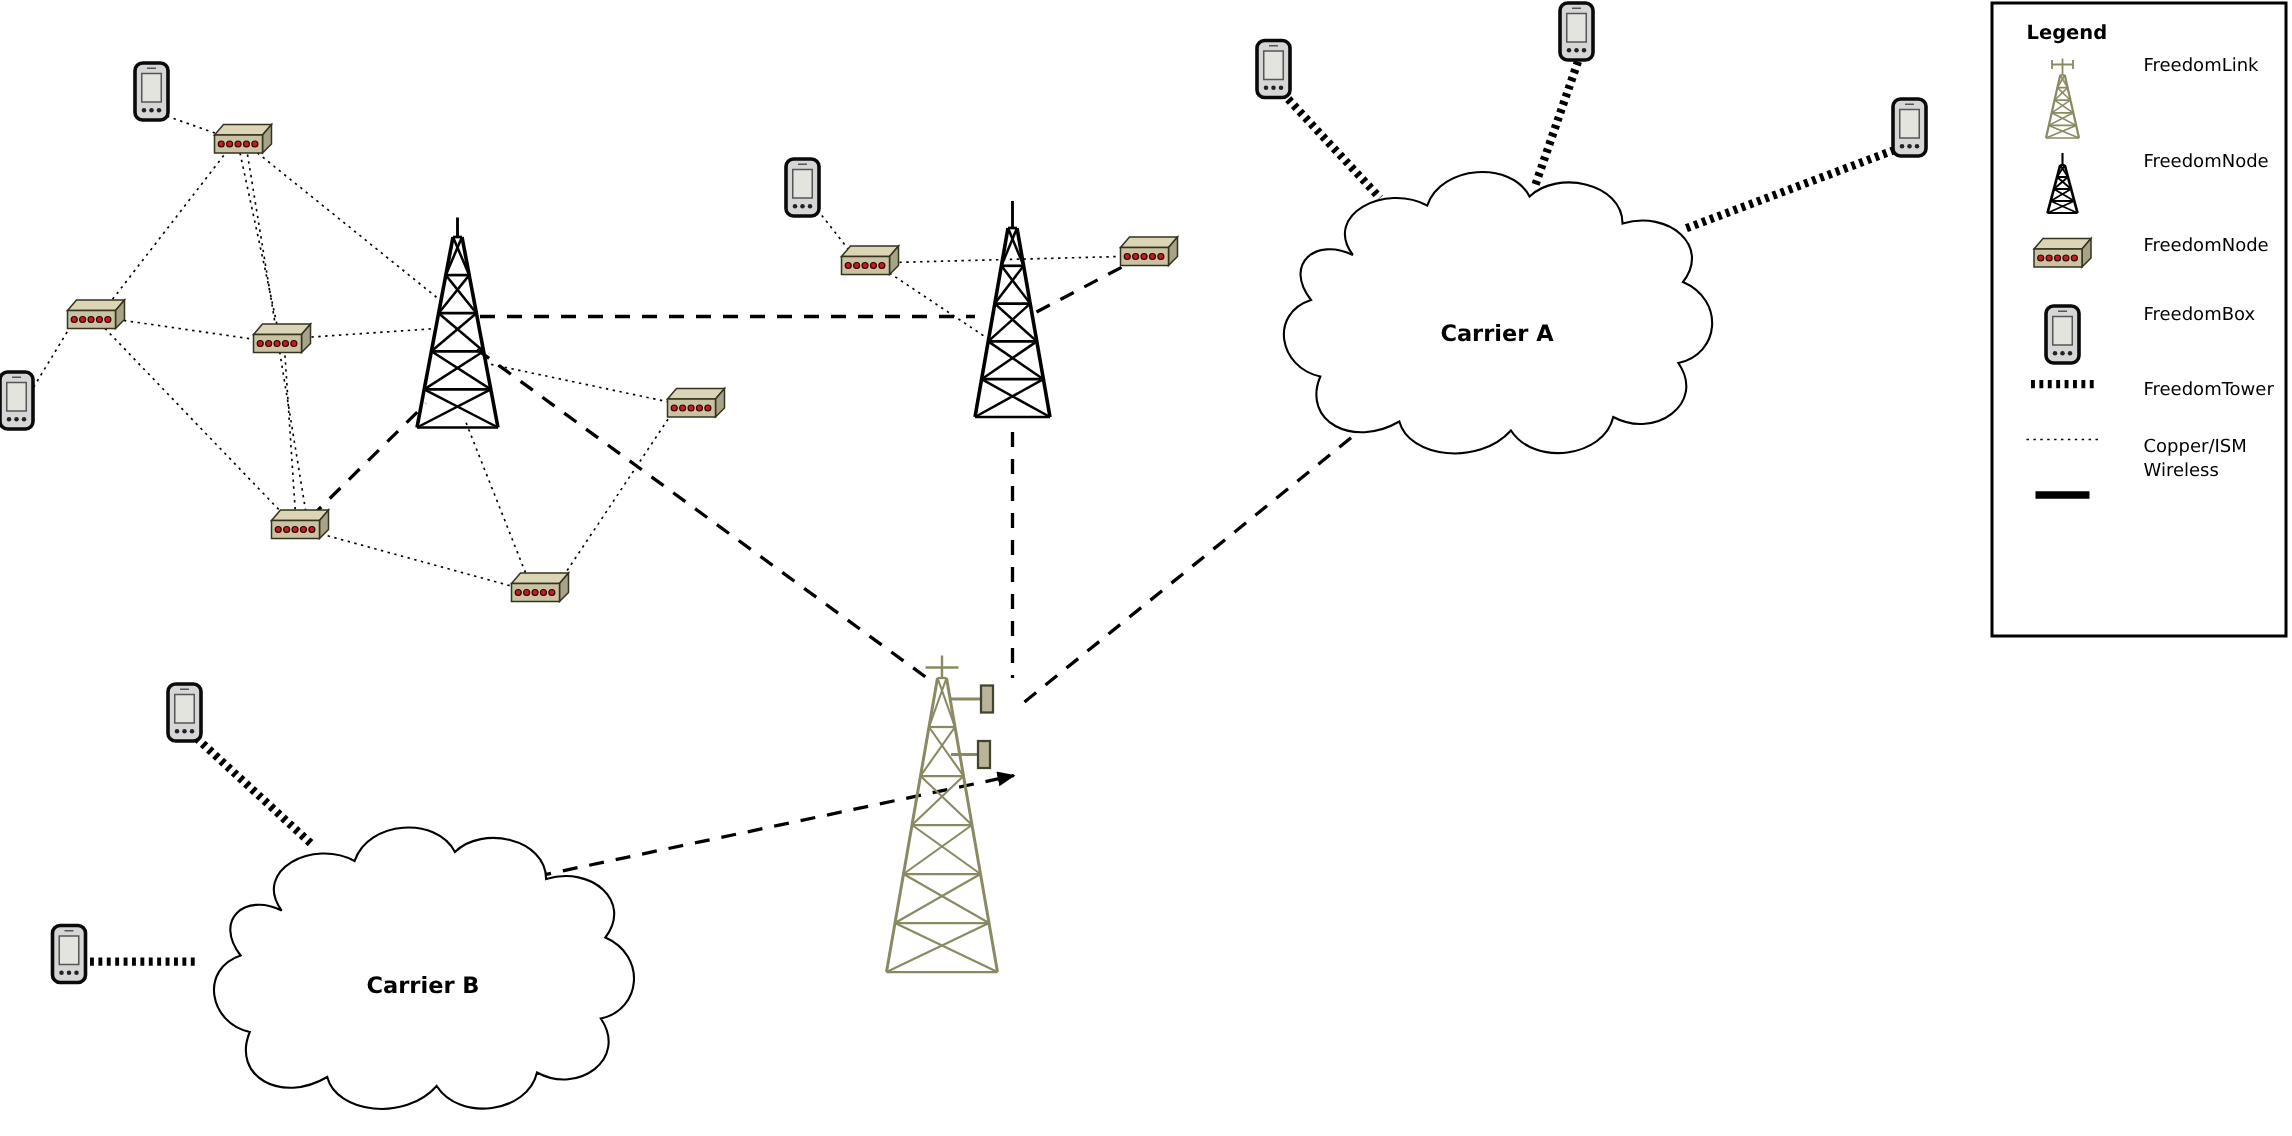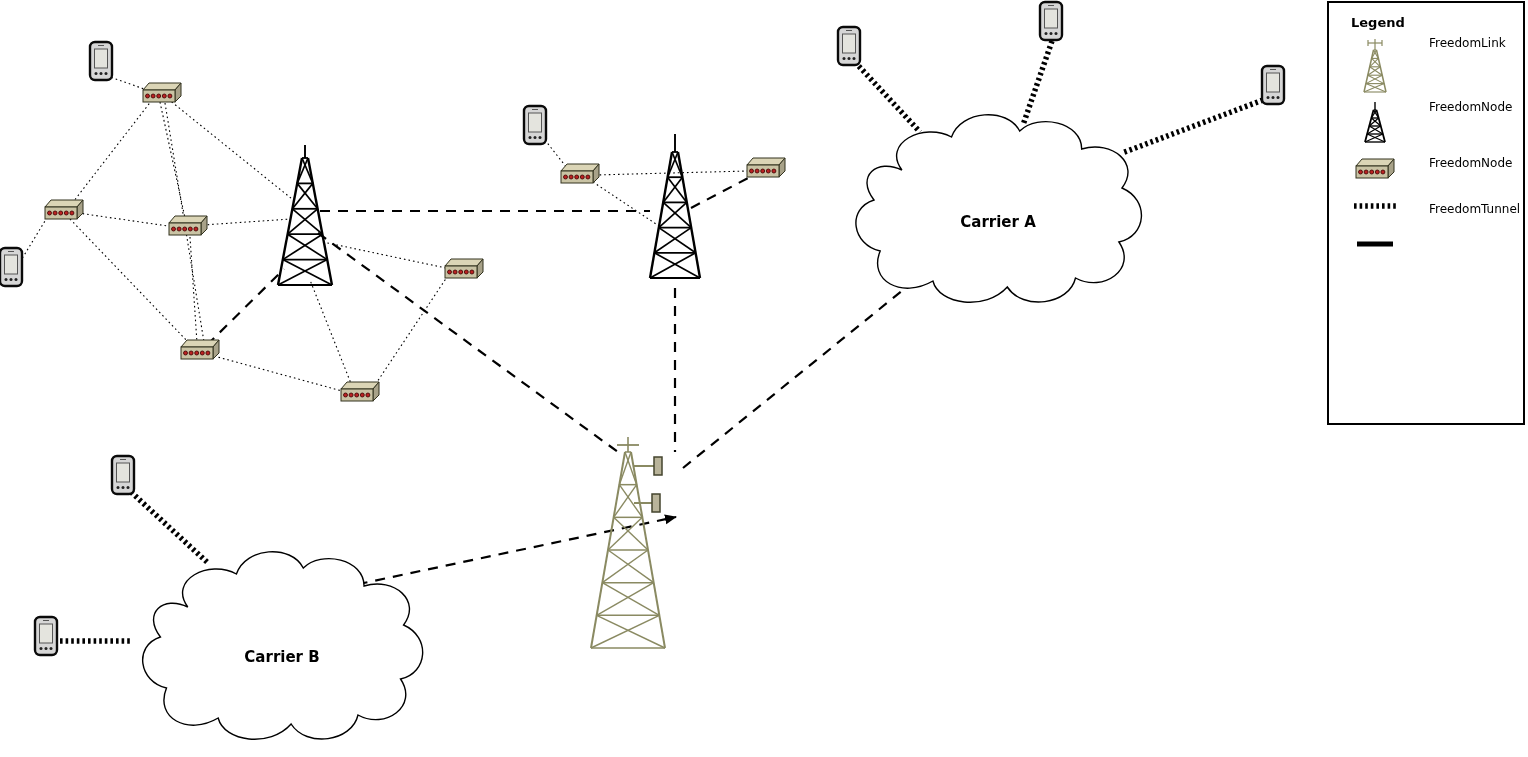--- a/index.html
+++ b/index.html
@@ -350,27 +350,50 @@
             <circle cx="8.5" cy="16" r="2" fill="#bb2222" stroke="#3a0000" stroke-width="0.8"></circle>
             <circle cx="14.1" cy="16" r="2" fill="#bb2222" stroke="#3a0000" stroke-width="0.8"></circle>
             <circle cx="19.7" cy="16" r="2" fill="#bb2222" stroke="#3a0000" stroke-width="0.8"></circle>
             <circle cx="25.299999999999997" cy="16" r="2" fill="#bb2222" stroke="#3a0000" stroke-width="0.8"></circle>
             <circle cx="30.9" cy="16" r="2" fill="#bb2222" stroke="#3a0000" stroke-width="0.8"></circle>
           </g>
         </svg>
       </span>
     <span class="legend-label">FreedomNode</span>
   </div>
+  <div class="legend-row r4">
+    <span class="legend-icon">
+        <svg width="26" height="42">
+          <g>
+            <rect x="2" y="2" width="22" height="38" rx="5" ry="5" fill="#d6d6d6" stroke="#0a0a0a" stroke-width="2.4"></rect>
+            <rect x="6.5" y="9" width="13" height="19" fill="#e4e4de" stroke="#555" stroke-width="1"></rect>
+            <line x1="10" y1="5.5" x2="16" y2="5.5" stroke="#555" stroke-width="1"></line>
+            <circle cx="8" cy="33.5" r="1.5" fill="#222"></circle>
+            <circle cx="13" cy="33.5" r="1.5" fill="#222"></circle>
+            <circle cx="18" cy="33.5" r="1.5" fill="#222"></circle>
+          </g>
+        </svg>
+      </span>
+    <span class="legend-label">FreedomBox</span>
+  </div>
   <div class="legend-row r5">
     <span class="legend-icon">
         <svg width="46" height="8">
           <line x1="2" y1="4" x2="44" y2="4" stroke="#000000" stroke-width="5.5" stroke-dasharray="2.6 3"></line>
         </svg>
       </span>
-    <span class="legend-label">FreedomTunnel</span>
+    <span class="legend-label">FreedomTower</span>
+  </div>
+  <div class="legend-row r6">
+    <span class="legend-icon">
+        <svg width="50" height="6">
+          <line x1="1" y1="3" x2="49" y2="3" stroke="#000000" stroke-width="1.1" stroke-dasharray="1.6 3"></line>
+        </svg>
+      </span>
+    <span class="legend-label">Copper/ISM Wireless</span>
   </div>
   <div class="legend-row r8">
     <span class="legend-icon">
         <svg width="40" height="8">
           <line x1="2" y1="4" x2="38" y2="4" stroke="#000000" stroke-width="5"></line>
         </svg>
       </span>
   </div>
 </div>
 

